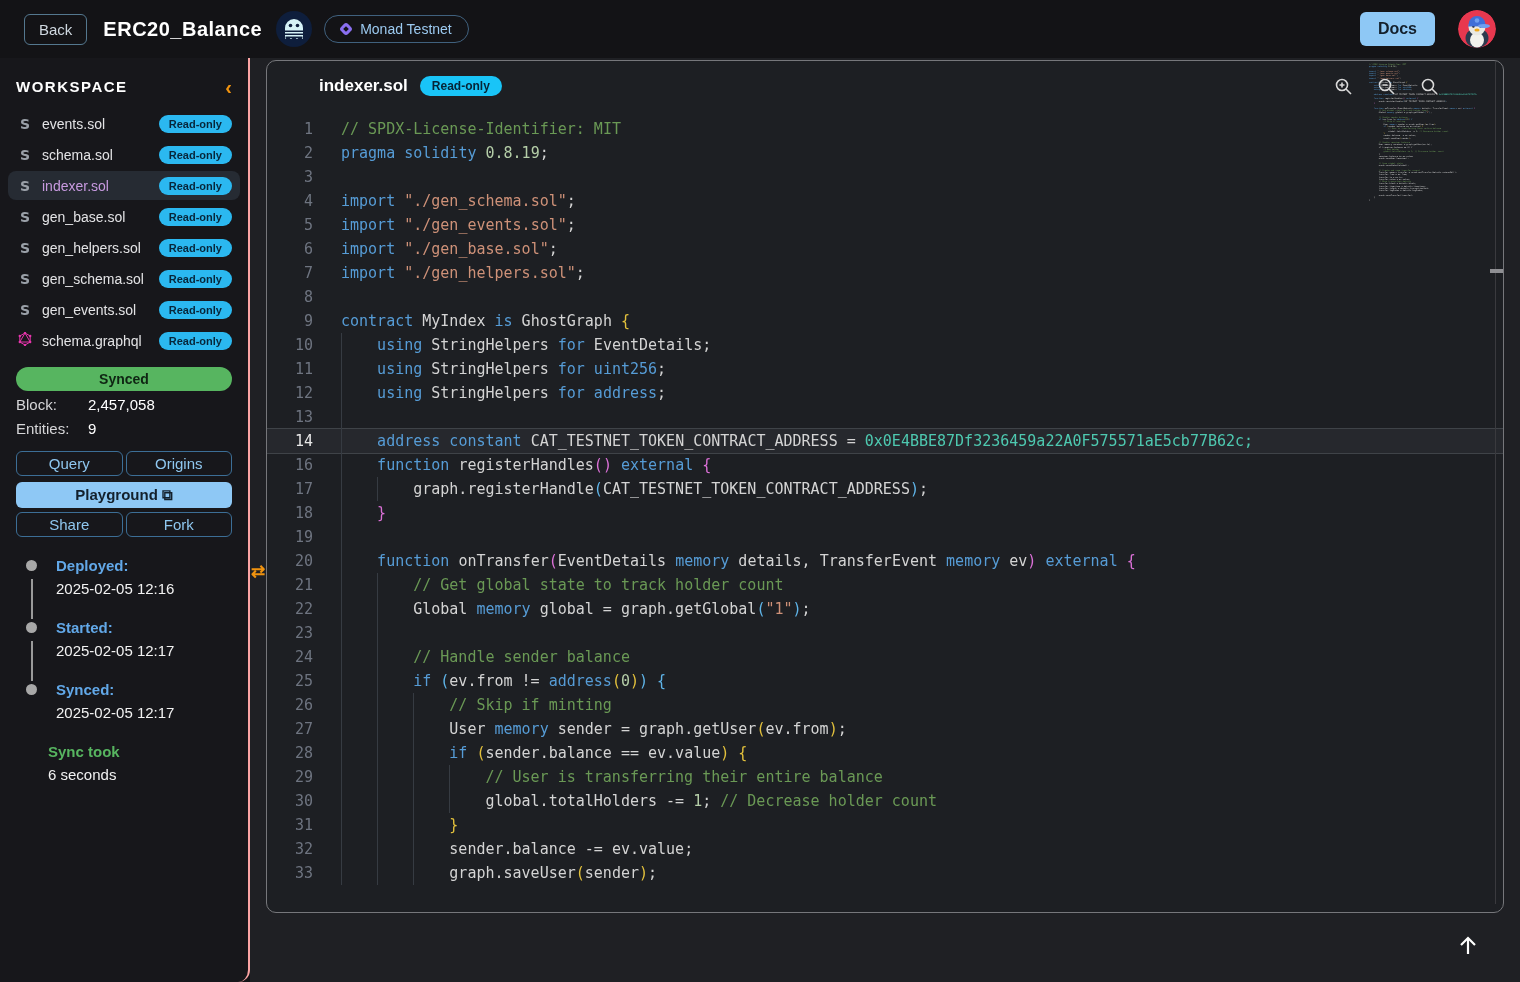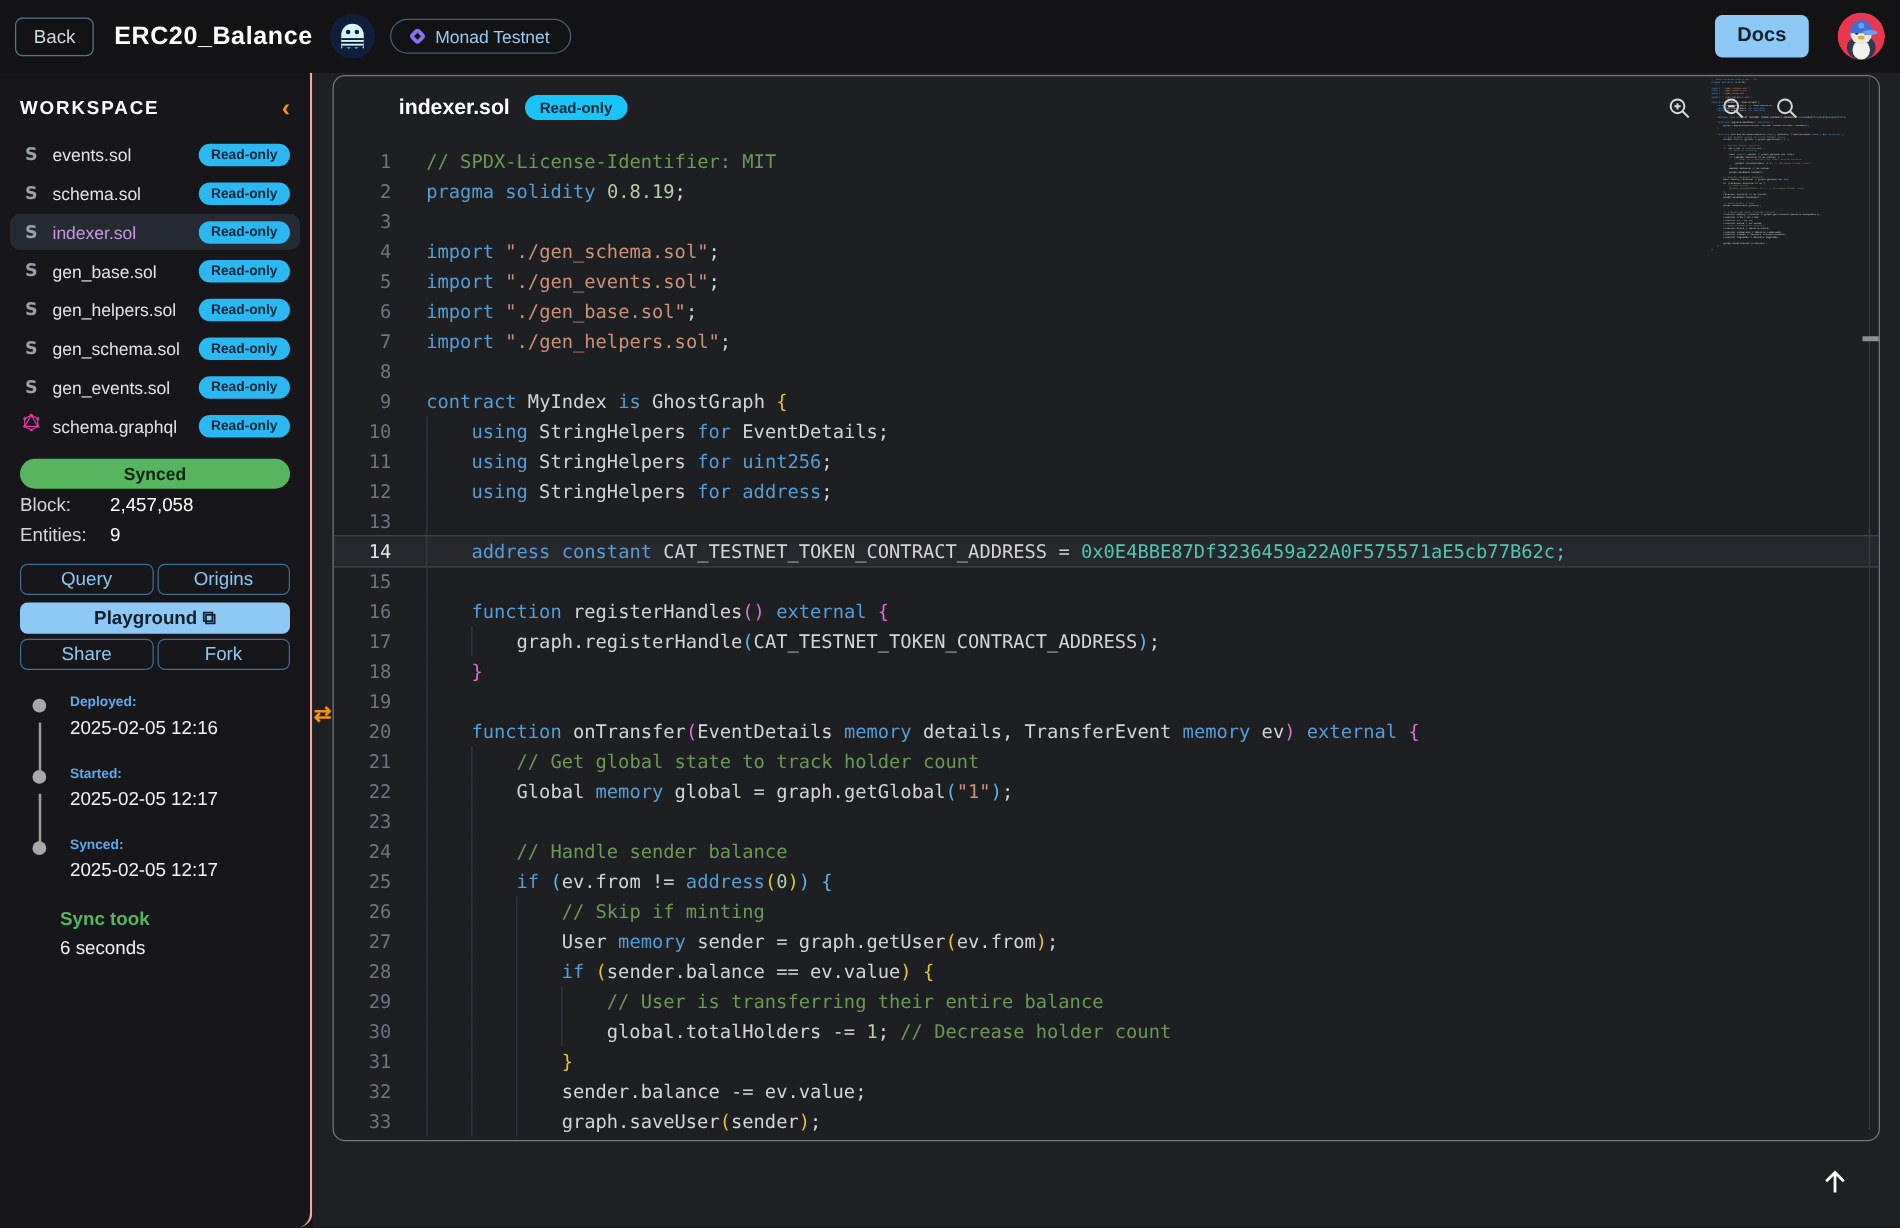--- a/index.html
+++ b/index.html
@@ -1,21 +1,21 @@
 <!DOCTYPE html>
 <html><head>
 <meta charset="utf-8">
 <style>
   * { margin:0; padding:0; box-sizing:border-box; }
   html,body { width:1520px; height:982px; overflow:hidden; background:#131316;
     font-family:"Liberation Sans", sans-serif; color:#e3e3e5; }
 
   
   .topbar { position:absolute; left:0; top:0; width:1520px; height:58px; background:#131316;
-    display:flex; align-items:center; padding:0 12px; z-index:5; }
+    display:flex; align-items:center; padding:0 24px; z-index:5; }
   .btn-outline { background:transparent; border:1px solid #54788f; color:#cfd8e0;
     border-radius:6px; font-size:15px; padding:6px 14px; cursor:pointer; font-family:inherit; }
   .app-title { font-size:20px; font-weight:bold; color:#fff; margin:0 14px 0 16px; letter-spacing:.5px; }
   .logo-wrap { width:36px; height:36px; margin-right:12px; }
   .net-pill { display:flex; align-items:center; gap:9px; border:1px solid #40617e; border-radius:15px;
     height:28px; padding:0 16px;text-align:center; }
   .net-pill .diamond { width:10px; height:10px; border:3px solid #8a6ff0; border-radius:3px;
     transform:rotate(45deg); display:inline-block; }
   .net-pill span.lbl { color:#9ccaf0; font-size:14px; }
   .topbar-right { margin-left:auto; display:flex; align-items:center; gap:23px; }
@@ -46,21 +46,21 @@
   .btn-grid { display:flex; gap:3px; margin:4px 16px 0 16px; }
   .btn-grid .ob { flex:1; background:transparent; border:1.5px solid #3c6e96; color:#8fc7ef;
     font-size:15px; border-radius:6px; padding:3px 0; cursor:pointer; font-family:inherit; }
   .pg-btn { display:block; width:calc(100% - 32px); margin:6px 16px 0 16px; background:#8ec8f5;
     color:#13202c; font-weight:bold; font-size:15px; border:none; border-radius:6px; padding:4px 0;
     cursor:pointer; font-family:inherit; }
   .timeline { margin:20px 0 0 26px; position:relative; }
   .tl-item { position:relative; padding-left:30px; margin-bottom:22px; }
   .tl-item .dot { position:absolute; left:0; top:3px; width:11px; height:11px; border-radius:50%;
     background:#a8a8a8; }
-  .tl-item .tll { color:#62a8e8; font-weight:bold; font-size:11px; }
+  .tl-item .tll { color:#62a8e8; font-weight:bold; font-size:15px; }
   .tl-item .tlv { color:#f2f2f2; font-size:15px; margin-top:6px; }
   .tl-item .conn { position:absolute; left:5px; top:22px; width:2px; height:40px; background:#9a9a9a; }
   .tl-item:last-child .conn { display:none; }
   .sync-took { margin:8px 0 0 48px; }
   .sync-took .stl { color:#57b560; font-weight:bold; font-size:15px; }
   .sync-took .stv { color:#f2f2f2; font-size:15px; margin-top:6px; }
   .resize-handle { position:absolute; left:251px; top:561px; color:#f0930f; font-size:17px;
     font-weight:bold; cursor:col-resize; z-index:6; }
 
   
@@ -281,21 +281,20 @@
         <div class="cl"><span class="ln">5</span><span class="lc"><span class="tk-k">import</span><span class="tk-p"> </span><span class="tk-s">"./gen_events.sol"</span><span class="tk-p">;</span></span></div>
         <div class="cl"><span class="ln">6</span><span class="lc"><span class="tk-k">import</span><span class="tk-p"> </span><span class="tk-s">"./gen_base.sol"</span><span class="tk-p">;</span></span></div>
         <div class="cl"><span class="ln">7</span><span class="lc"><span class="tk-k">import</span><span class="tk-p"> </span><span class="tk-s">"./gen_helpers.sol"</span><span class="tk-p">;</span></span></div>
         <div class="cl"><span class="ln">8</span><span class="lc"></span></div>
         <div class="cl"><span class="ln">9</span><span class="lc"><span class="tk-k">contract</span><span class="tk-p"> MyIndex </span><span class="tk-k">is</span><span class="tk-p"> GhostGraph </span><span class="tk-y">{</span></span></div>
         <div class="cl"><span class="ln">10</span><span class="lc"><span class="ind"></span><span class="tk-k">using</span><span class="tk-p"> StringHelpers </span><span class="tk-k">for</span><span class="tk-p"> EventDetails;</span></span></div>
         <div class="cl"><span class="ln">11</span><span class="lc"><span class="ind"></span><span class="tk-k">using</span><span class="tk-p"> StringHelpers </span><span class="tk-k">for</span><span class="tk-p"> </span><span class="tk-k">uint256</span><span class="tk-p">;</span></span></div>
         <div class="cl"><span class="ln">12</span><span class="lc"><span class="ind"></span><span class="tk-k">using</span><span class="tk-p"> StringHelpers </span><span class="tk-k">for</span><span class="tk-p"> </span><span class="tk-k">address</span><span class="tk-p">;</span></span></div>
         <div class="cl"><span class="ln">13</span><span class="lc"><span class="ind"></span></span></div>
         <div class="cl active"><span class="ln">14</span><span class="lc"><span class="ind"></span><span class="tk-k">address</span><span class="tk-p"> </span><span class="tk-k">constant</span><span class="tk-p"> CAT_TESTNET_TOKEN_CONTRACT_ADDRESS = </span><span class="tk-h">0x0E4BBE87Df3236459a22A0F575571aE5cb77B62c;</span></span></div>
-        <div class="cl"><span class="ln">15</span><span class="lc"><span class="ind"></span></span></div>
         <div class="cl"><span class="ln">16</span><span class="lc"><span class="ind"></span><span class="tk-k">function</span><span class="tk-p"> registerHandles</span><span class="tk-m">()</span><span class="tk-p"> </span><span class="tk-k">external</span><span class="tk-p"> </span><span class="tk-m">{</span></span></div>
         <div class="cl"><span class="ln">17</span><span class="lc"><span class="ind"></span><span class="ind"></span><span class="tk-p">graph.registerHandle</span><span class="tk-u">(</span><span class="tk-p">CAT_TESTNET_TOKEN_CONTRACT_ADDRESS</span><span class="tk-u">)</span><span class="tk-p">;</span></span></div>
         <div class="cl"><span class="ln">18</span><span class="lc"><span class="ind"></span><span class="tk-m">}</span></span></div>
         <div class="cl"><span class="ln">19</span><span class="lc"><span class="ind"></span></span></div>
         <div class="cl"><span class="ln">20</span><span class="lc"><span class="ind"></span><span class="tk-k">function</span><span class="tk-p"> onTransfer</span><span class="tk-m">(</span><span class="tk-p">EventDetails </span><span class="tk-k">memory</span><span class="tk-p"> details, TransferEvent </span><span class="tk-k">memory</span><span class="tk-p"> ev</span><span class="tk-m">)</span><span class="tk-p"> </span><span class="tk-k">external</span><span class="tk-p"> </span><span class="tk-m">{</span></span></div>
         <div class="cl"><span class="ln">21</span><span class="lc"><span class="ind"></span><span class="ind"></span><span class="tk-c">// Get global state to track holder count</span></span></div>
         <div class="cl"><span class="ln">22</span><span class="lc"><span class="ind"></span><span class="ind"></span><span class="tk-p">Global </span><span class="tk-k">memory</span><span class="tk-p"> global = graph.getGlobal</span><span class="tk-u">(</span><span class="tk-s">"1"</span><span class="tk-u">)</span><span class="tk-p">;</span></span></div>
         <div class="cl"><span class="ln">23</span><span class="lc"><span class="ind"></span><span class="ind"></span></span></div>
         <div class="cl"><span class="ln">24</span><span class="lc"><span class="ind"></span><span class="ind"></span><span class="tk-c">// Handle sender balance</span></span></div>
         <div class="cl"><span class="ln">25</span><span class="lc"><span class="ind"></span><span class="ind"></span><span class="tk-k">if</span><span class="tk-p"> </span><span class="tk-u">(</span><span class="tk-p">ev.from != </span><span class="tk-k">address</span><span class="tk-y">(</span><span class="tk-n">0</span><span class="tk-y">)</span><span class="tk-u">)</span><span class="tk-p"> </span><span class="tk-u">{</span></span></div>

